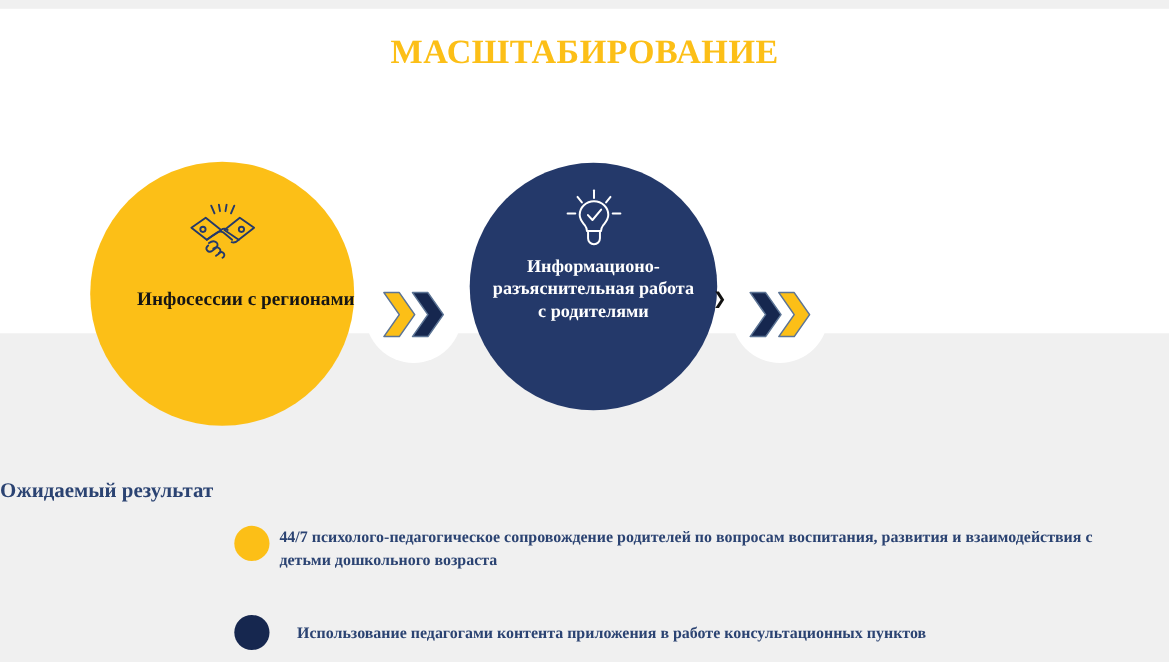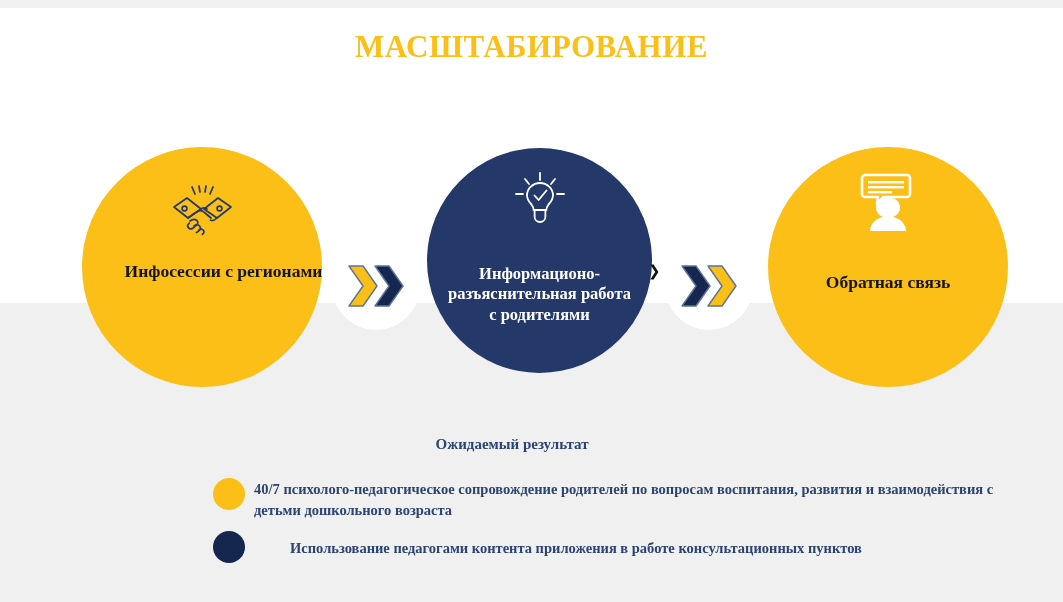--- a/index.html
+++ b/index.html
@@ -57,21 +57,21 @@
     border-radius: 50%;
     display: flex;
     flex-direction: column;
     align-items: center;
     justify-content: flex-start;
   }
   .circle-yellow { background: #fcbf17; }
   .circle-navy   { background: #24396a; }
 
   #circle-1 { left: 82px;  top: 147px; width: 240px; height: 240px; }
-  #circle-2 { left: 427px; top: 148px; width: 225px; height: 225px; gap: 32px; }
+  #circle-2 { left: 427px; top: 148px; width: 225px; height: 225px; }
   #circle-3 { left: 768px; top: 147px; width: 240px; height: 240px; }
 
   .circle-icon {
     margin-top: 36px;
     height: 56px;
     display: flex;
     align-items: center;
     justify-content: center;
   }
   #circle-2 .circle-icon { margin-top: 24px; height: 52px; }
@@ -121,33 +121,32 @@
     color: #111111;
     z-index: 3;
   }
 
   
   .results-heading {
     position: absolute;
     left: 0;
     top: 436px;
     width: 1024px;
-    text-align: center;
-    font-family: "Liberation Serif", serif;
-    font-weight: bold;
-    font-size: 15px;
+    font-family: "Liberation Serif", serif;
+    font-weight: bold;
+    font-size: 19px;
     color: #2b4372;
   }
   .result-row {
     position: absolute;
     display: flex;
     align-items: flex-start;
   }
   #result-row-1 { left: 213px; top: 478px; width: 800px; }
-  #result-row-2 { left: 213px; top: 531px; width: 800px; gap: 20px; }
+  #result-row-2 { left: 213px; top: 559px; width: 800px; }
 
   .result-bullet {
     flex: 0 0 auto;
     width: 32px;
     height: 32px;
     border-radius: 50%;
     margin-top: 0px;
   }
   .bullet-yellow { background: #fcbf17; }
   .bullet-navy   { background: #16274f; }
@@ -234,42 +233,26 @@
   <div class="arrow-group" id="arrow-2">
     <div class="arrow-backdrop"></div>
     <div class="chev-pair">
       <svg width="58" height="46" viewBox="0 0 58 46">
         <polygon points="2,3 16,3 30,23 16,43 2,43 16,23" fill="#16274f" stroke="#5c7495" stroke-width="1.4" stroke-linejoin="round"></polygon>
         <polygon points="28,3 42,3 56,23 42,43 28,43 42,23" fill="#fcbf17" stroke="#5c7495" stroke-width="1.4" stroke-linejoin="round"></polygon>
       </svg>
     </div>
   </div>
 
-  <div class="circle circle-yellow" id="circle-3">
-    <div class="circle-icon">
-      <svg width="62" height="58" viewBox="0 0 62 58">
-
-        <path d="M8 2 H50 A3 3 0 0 1 53 5 V21 A3 3 0 0 1 50 24 H26 L20 31 L21 24 H8 A3 3 0 0 1 5 21 V5 A3 3 0 0 1 8 2 Z" fill="none" stroke="#ffffff" stroke-width="2.6" stroke-linejoin="round"></path>
-        <rect x="11" y="8" width="36" height="2.4" fill="#ffffff"></rect>
-        <rect x="11" y="13" width="36" height="2.4" fill="#ffffff"></rect>
-        <rect x="11" y="18" width="24" height="2.4" fill="#ffffff"></rect>
-
-        <ellipse cx="31" cy="34.5" rx="12" ry="10.5" fill="#ffffff"></ellipse>
-
-        <path d="M13 58 C13 49.5 21 43.5 31 43.5 C41 43.5 49 49.5 49 58 Z" fill="#ffffff"></path>
-      </svg>
-    </div>
-    <div class="circle-label">Обратная связь</div>
-  </div>
 
   <div class="results-heading">Ожидаемый результат</div>
 
   <div class="result-row" id="result-row-1">
     <div class="result-bullet bullet-yellow"></div>
-    <div class="result-text">40/7 психолого-педагогическое сопровождение  родителей по вопросам воспитания, развития и взаимодействия с детьми дошкольного возраста</div>
+    <div class="result-text">44/7 психолого-педагогическое сопровождение  родителей по вопросам воспитания, развития и взаимодействия с детьми дошкольного возраста</div>
   </div>
 
   <div class="result-row" id="result-row-2">
     <div class="result-bullet bullet-navy"></div>
     <div class="result-text">Использование педагогами контента приложения в работе консультационных пунктов</div>
   </div>
 
 </div>
 
 </body></html>

